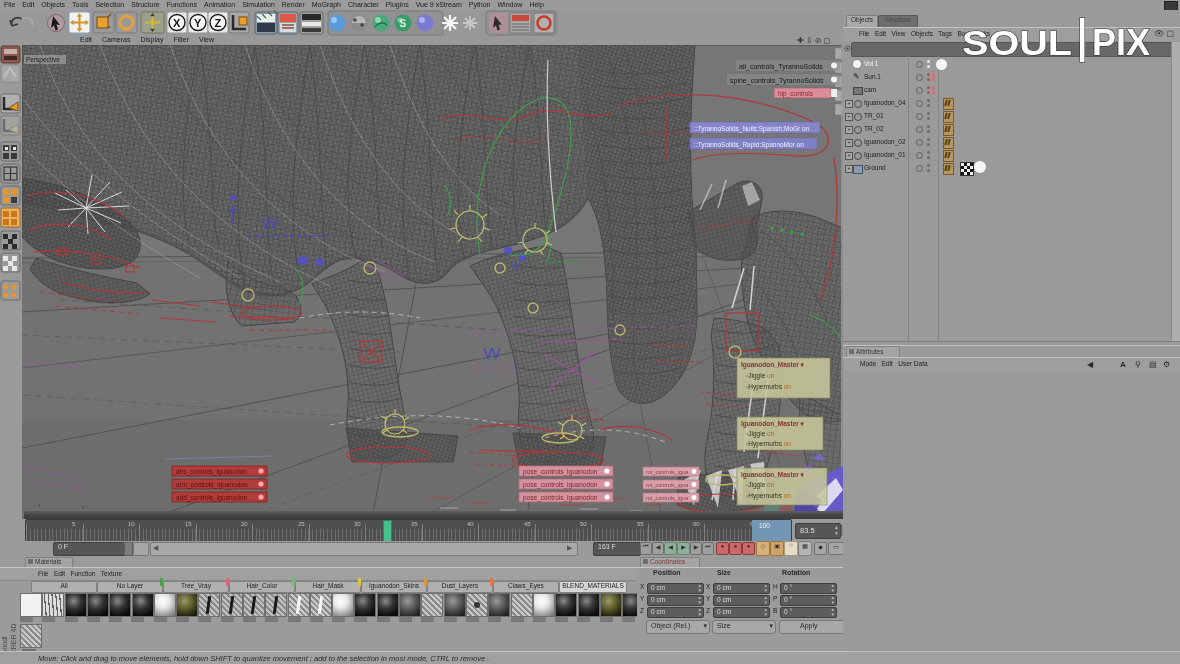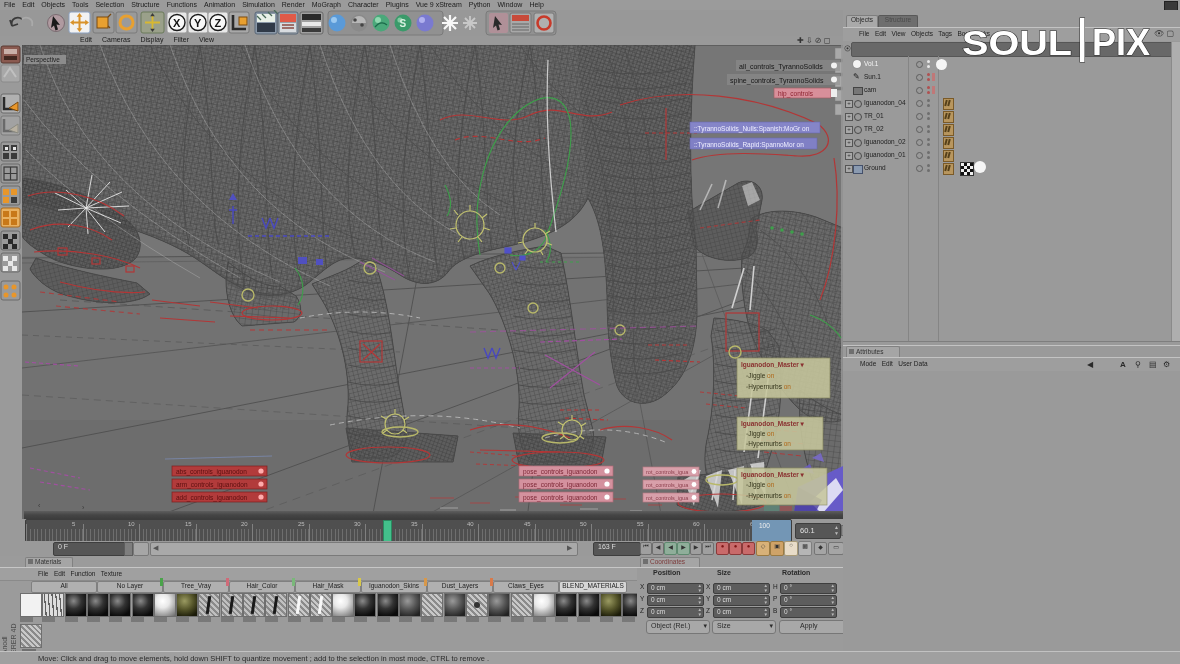--- a/index.html
+++ b/index.html
@@ -641,21 +641,21 @@
         <i class="abs" style="left:554px;top:0;font-style:normal;">50</i>
         <i class="abs" style="left:611px;top:0;font-style:normal;">55</i>
         <i class="abs" style="left:667px;top:0;font-style:normal;">60</i>
         <i class="abs" style="left:724px;top:0;font-style:normal;">65</i>
       </div>
     <div class="abs" style="left:726px;top:0;width:39px;height:21px;background:#7396b5;"></div>
     <div class="abs" style="left:733px;top:2px;font-size:6.5px;color:#f0f0f0;">100</div>
     <div class="abs" style="left:357px;top:0;width:7px;height:21px;background:#43c08b;border:1px solid #2a8a60;"></div>
   </div>
   <div class="abs" style="left:795px;top:4px;width:44px;height:14px;background:#565656;border:1px solid #3e3e3e;border-radius:2px;">
-    <span style="position:absolute;left:4px;top:2px;font-size:7.5px;color:#e0e0e0;">60.1</span>
+    <span style="position:absolute;left:4px;top:2px;font-size:7.5px;color:#e0e0e0;">83.5</span>
     <span style="position:absolute;right:1px;top:0px;font-size:5px;color:#bbb;line-height:6px;">▲<br>▼</span>
   </div>
   <div class="abs" style="left:841px;top:6px;width:8px;height:9px;background:#8a8a8a;border:1px solid #6a6a6a;"></div>
 </div>
 
 <div id="transport" class="abs" style="left:0;top:541px;width:1180px;height:15px;background:#9a9a9a;">
   <div class="abs" style="left:53px;top:1px;width:68px;height:12px;background:#565656;border:1px solid #3e3e3e;border-radius:2px;color:#ddd;font-size:7px;padding-left:4px;">0 F</div>
   <div class="abs" style="left:124px;top:1px;width:7px;height:12px;background:#7e7e7e;border:1px solid #5e5e5e;"></div>
   <div class="abs" style="left:133px;top:1px;width:14px;height:12px;background:#a6a6a6;border:1px solid #787878;border-radius:2px;"></div>
   <div class="abs" style="left:150px;top:1px;width:426px;height:12px;background:#a9a9a9;border:1px solid #7a7a7a;border-radius:2px;">
@@ -907,15 +907,15 @@
     <g font-family="Liberation Sans, sans-serif" font-weight="bold" fill="#ffffff" stroke="#2e2e2e" stroke-width="1.2" paint-order="stroke">
       <text x="17.3" y="39" font-size="36" transform="scale(1.1,1)" letter-spacing="0">SOUL</text>
       <rect x="137" y="2" width="4.5" height="44" stroke-width="1"></rect>
       <text x="149" y="39" font-size="36" letter-spacing="0">PIX</text>
     </g>
   </svg>
 </div>
 
 <div class="abs" style="left:1px;top:588px;width:9px;height:76px;writing-mode:vertical-rl;transform:rotate(180deg);font-size:7px;color:#4a4a4a;overflow:hidden;">IguAnodl</div>
 <div class="abs" style="left:10px;top:582px;width:9px;height:82px;writing-mode:vertical-rl;transform:rotate(180deg);font-size:7px;color:#4a4a4a;overflow:hidden;">OBERER 4D</div>
-<div class="abs" style="left:0;top:651px;width:1180px;height:13px;background:#a0a0a0;border-top:1px solid #c2c2c2;">
+<div class="abs" style="left:0;top:651px;width:1180px;height:13px;background:#a0a0a0;border-top:1px solid #c2c2c2;font-style:italic;">
   <div class="abs" style="left:38px;top:2px;font-size:7.5px;color:#2a2a2a;white-space:nowrap;">Move: Click and drag to move elements, hold down SHIFT to quantize movement ; add to the selection in most mode, CTRL to remove  .</div>
 </div>
 
 </body></html>

